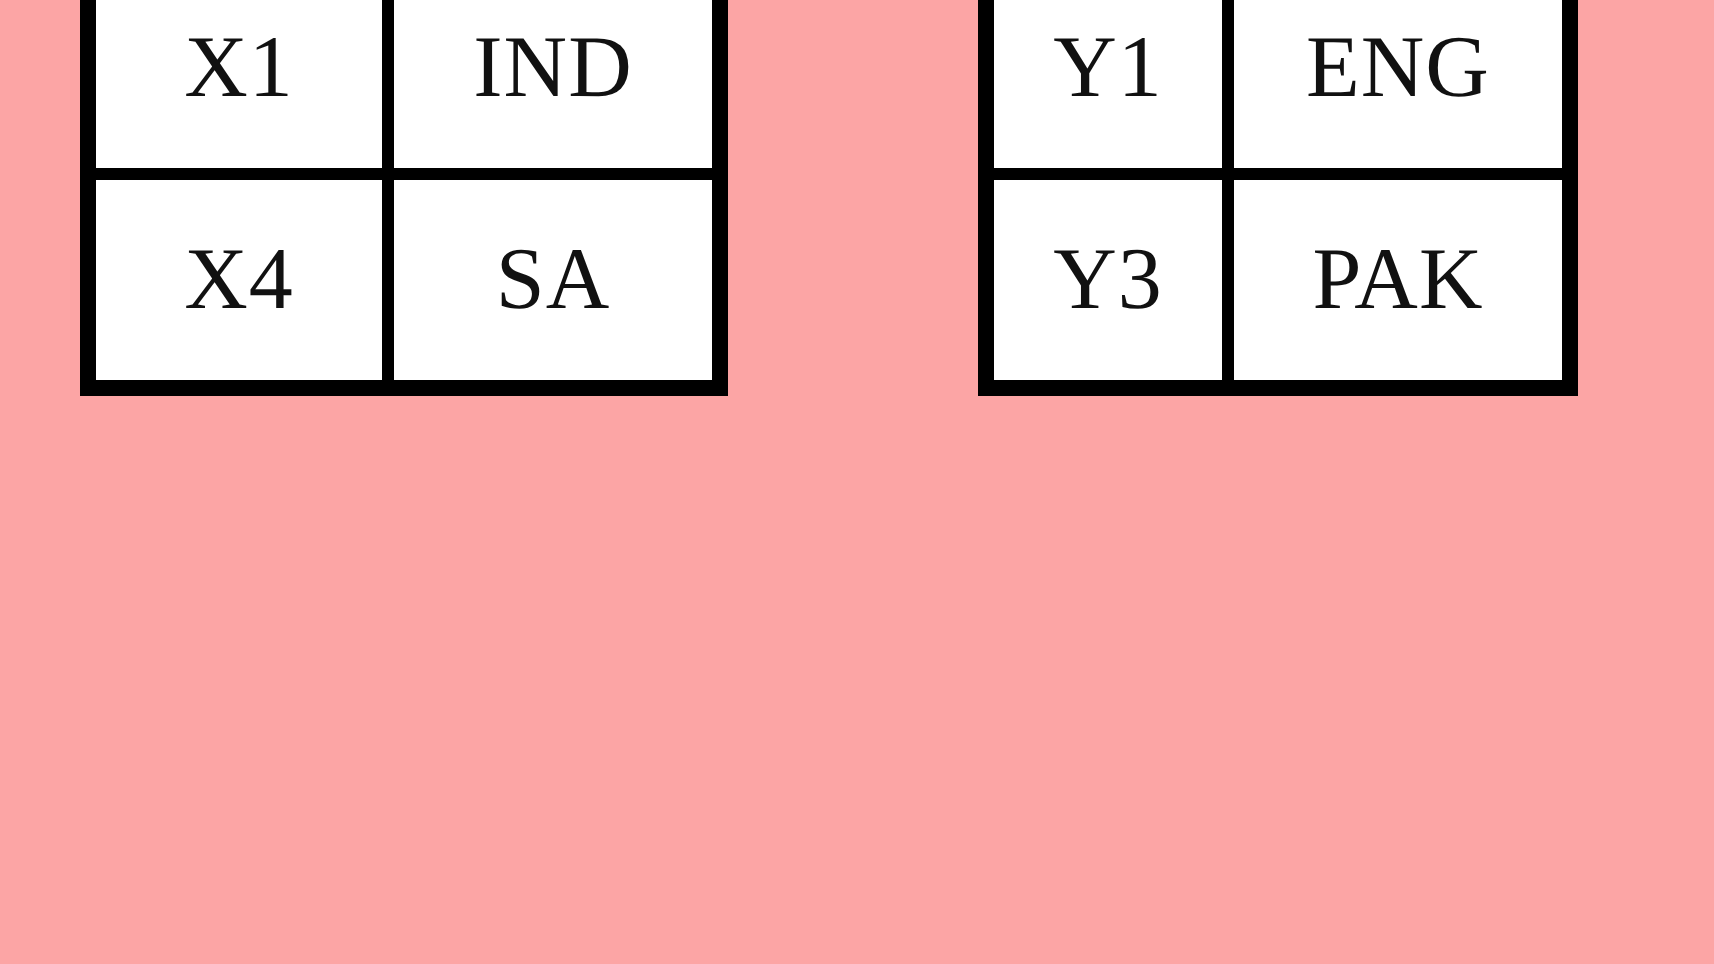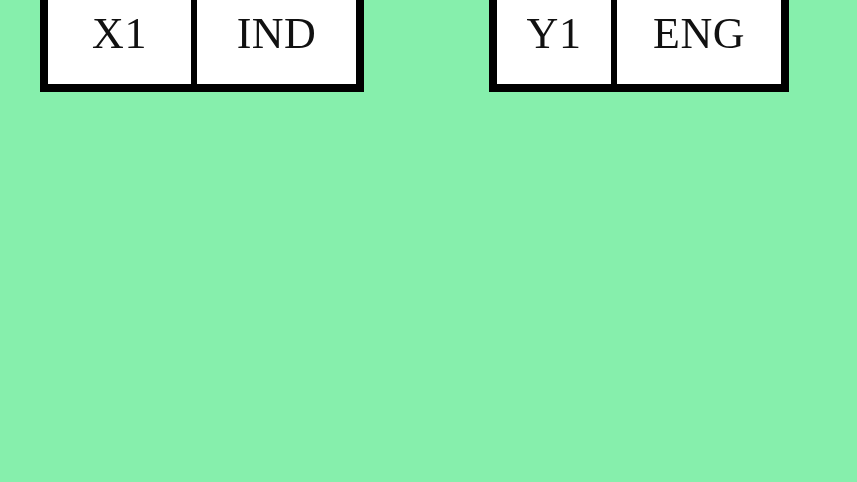--- a/index.html
+++ b/index.html
@@ -13,21 +13,21 @@
     height: 482px;
     overflow: hidden;
     font-family: "Liberation Serif", "DejaVu Serif", serif;
     color: #000000;
   }
 
   #canvas {
     position: relative;
     width: 857px;
     height: 482px;
-    background: #86efac;
+    background: #fca5a5;
   }
 
   
   .code-table {
     position: absolute;
     border-collapse: collapse;
     background: #ffffff;
     table-layout: fixed;
   }
 
@@ -71,25 +71,33 @@
 <body>
 
 <div id="canvas">
 
   <table class="code-table" id="table-left">
     <tbody>
       <tr>
         <td class="col-code">X1</td>
         <td class="col-team">IND</td>
       </tr>
+      <tr>
+        <td class="col-code">X4</td>
+        <td class="col-team">SA</td>
+      </tr>
     </tbody>
   </table>
 
   <table class="code-table" id="table-right">
     <tbody>
       <tr>
         <td class="col-code">Y1</td>
         <td class="col-team">ENG</td>
       </tr>
+      <tr>
+        <td class="col-code">Y3</td>
+        <td class="col-team">PAK</td>
+      </tr>
     </tbody>
   </table>
 
 </div>
 
 </body></html>

